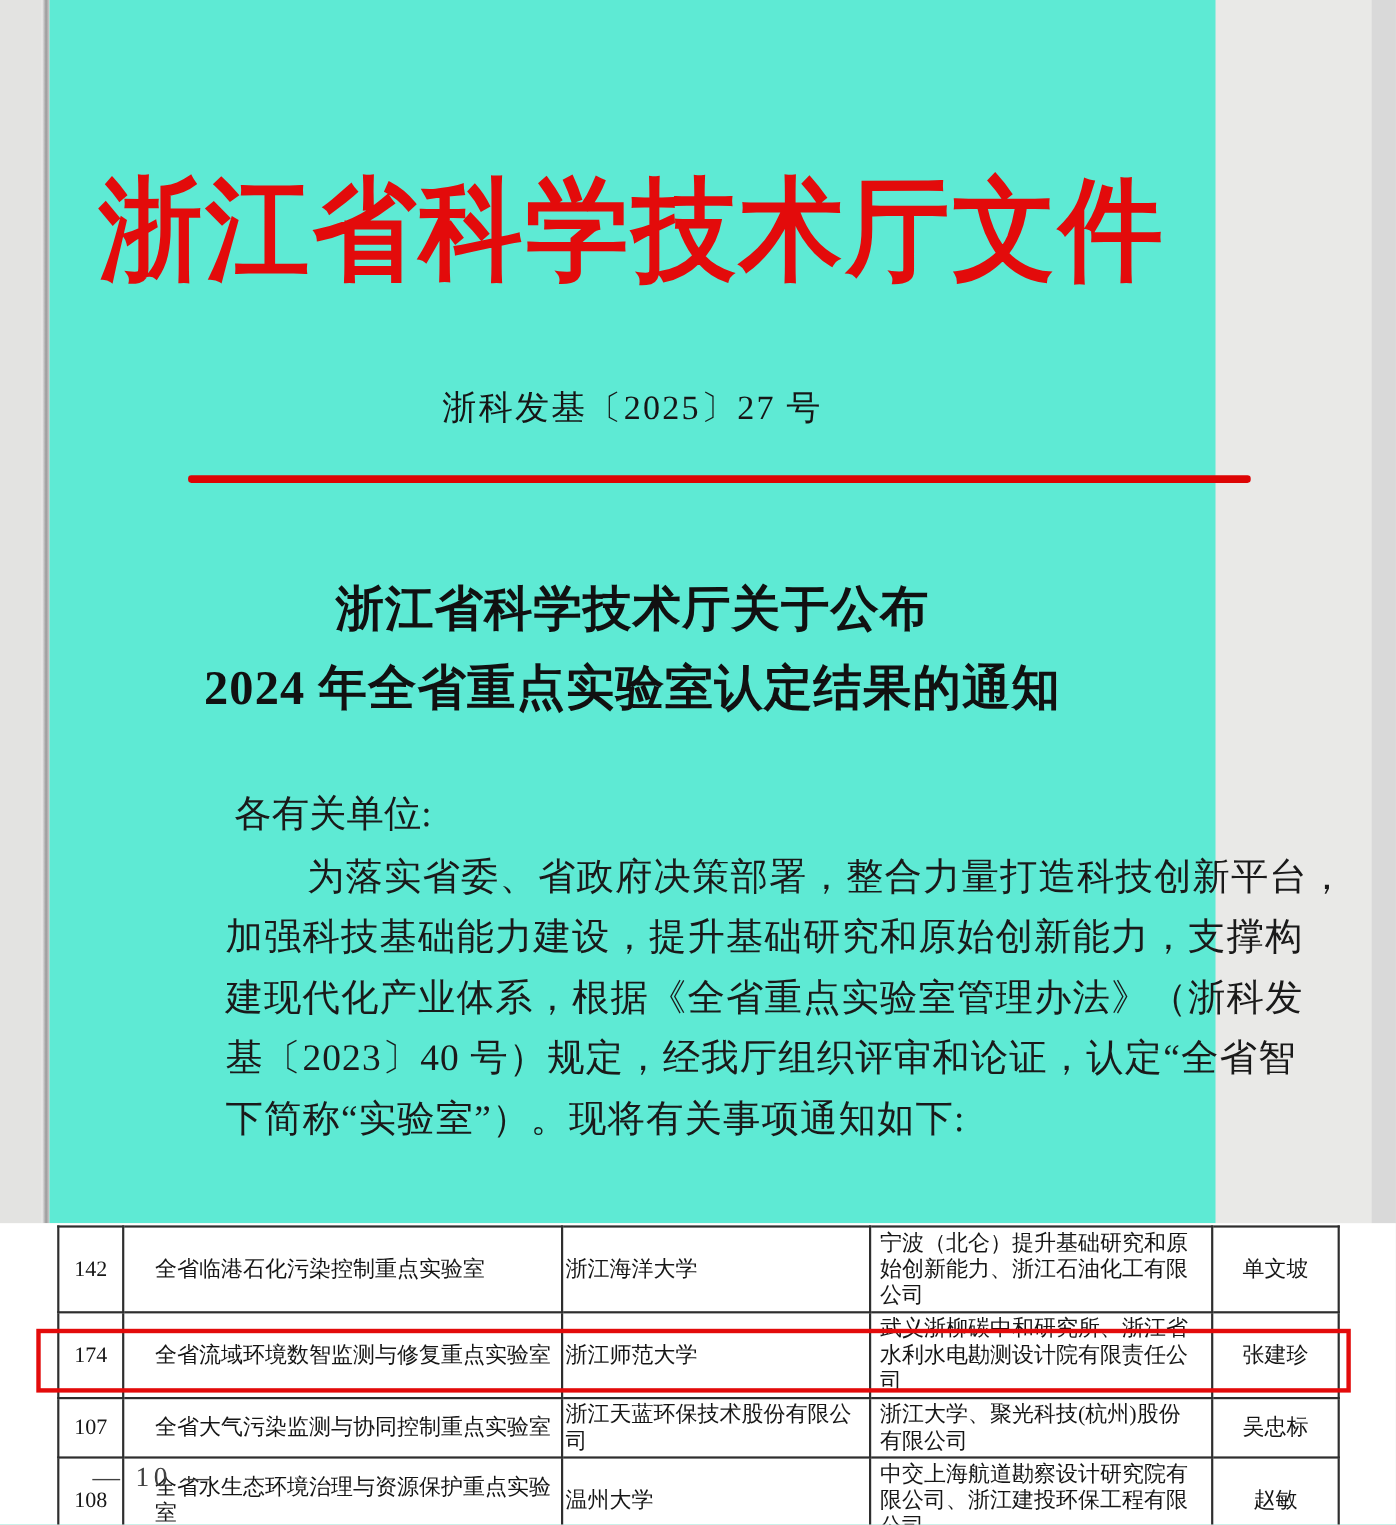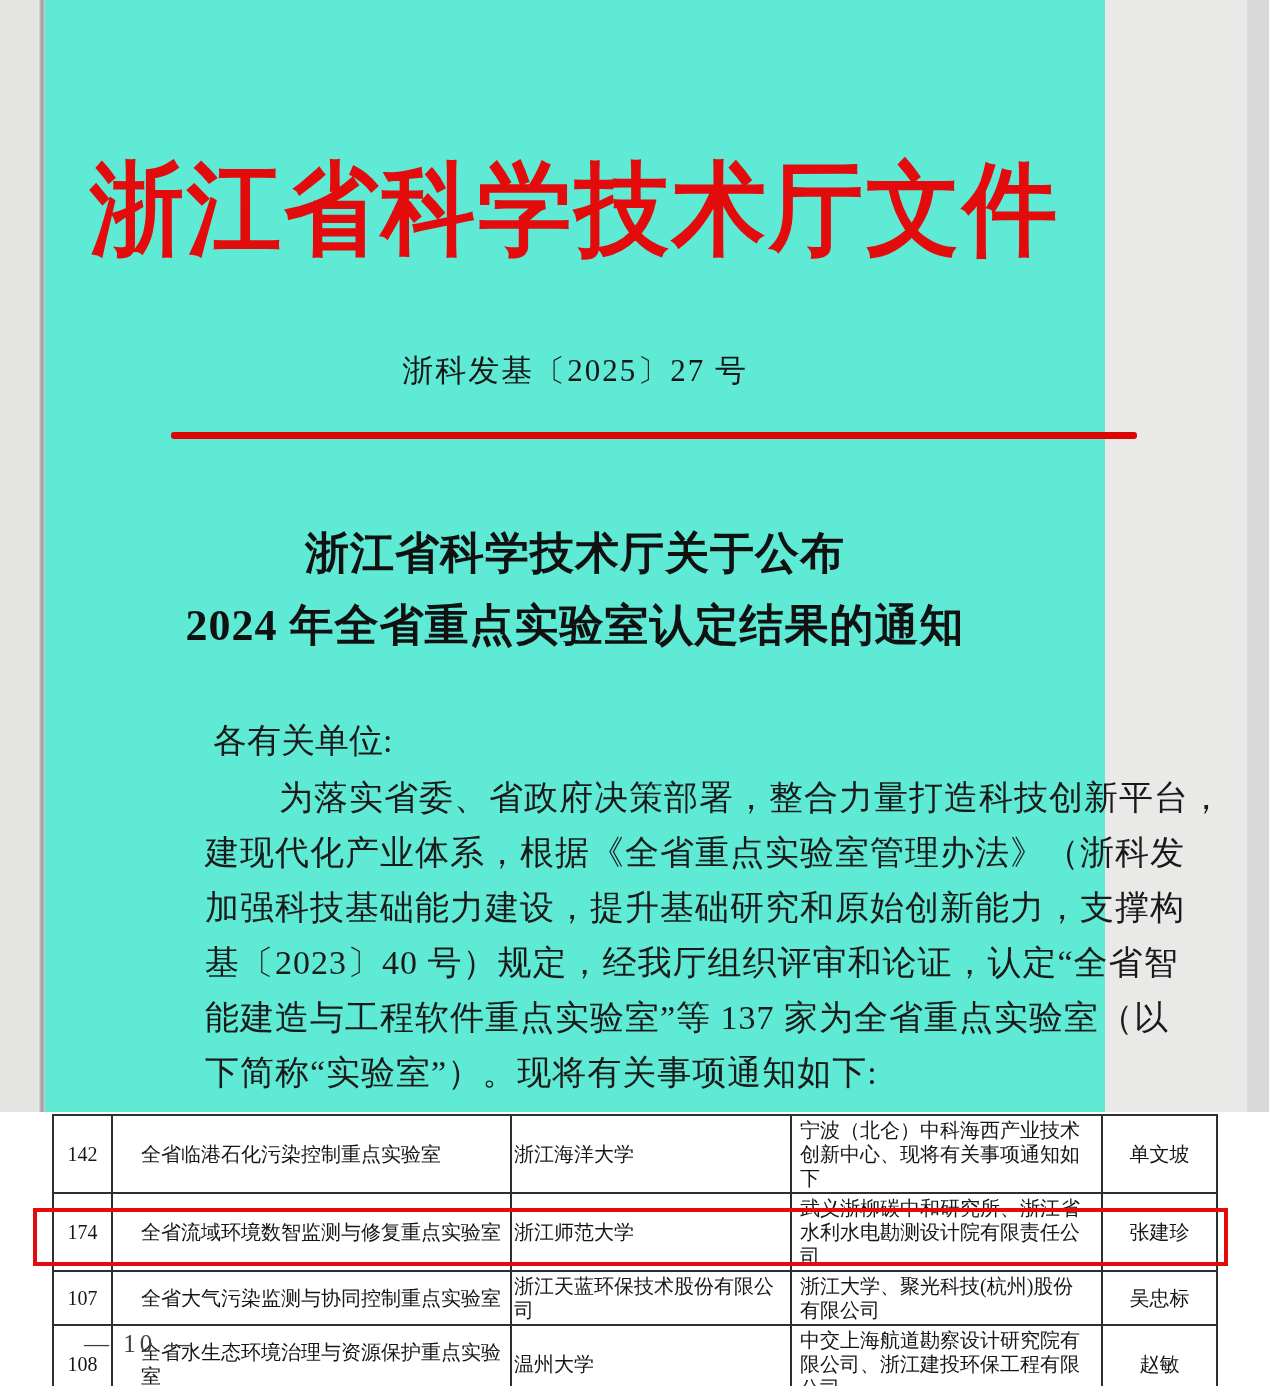--- a/index.html
+++ b/index.html
@@ -83,44 +83,43 @@
 
   <div class="page">
     <div class="doc-title">浙江省科学技术厅文件</div>
     <div class="doc-number">浙科发基〔2025〕27 号</div>
     <div class="red-rule"></div>
     <div class="subtitle line1">浙江省科学技术厅关于公布</div>
     <div class="subtitle line2">2024 年全省重点实验室认定结果的通知</div>
     <div class="salutation">各有关单位:</div>
     <div class="body-block">
       <div class="body-line indent">为落实省委、省政府决策部署，整合力量打造科技创新平台，</div>
+      <div class="body-line">加强科技基础能力建设，提升基础研究和原始创新能力，支撑构</div>
       <div class="body-line">建现代化产业体系，根据《全省重点实验室管理办法》（浙科发</div>
-      <div class="body-line">加强科技基础能力建设，提升基础研究和原始创新能力，支撑构</div>
       <div class="body-line">基〔2023〕40 号）规定，经我厅组织评审和论证，认定“全省智</div>
-      <div class="body-line">能建造与工程软件重点实验室”等 137 家为全省重点实验室（以</div>
       <div class="body-line">下简称“实验室”）。现将有关事项通知如下:</div>
     </div>
   </div>
 </div>
 
 <div class="table-section">
   <table class="gov-table">
     <colgroup>
       <col style="width:59px">
         <col style="width:399px">
         <col style="width:280px">
         <col style="width:311px">
         <col style="width:115px">
     </colgroup>
     <tbody>
       <tr class="r1">
         <td class="c-no">142</td>
         <td class="c-lab">全省临港石化污染控制重点实验室</td>
         <td class="c-inst">浙江海洋大学</td>
-        <td class="c-part">宁波（北仑）中科海西产业技术创新中心、现将有关事项通知如下</td>
+        <td class="c-part">宁波（北仑）提升基础研究和原始创新能力、浙江石油化工有限公司</td>
         <td class="c-dir">单文坡</td>
       </tr>
       <tr class="r2">
         <td class="c-no">174</td>
         <td class="c-lab">全省流域环境数智监测与修复重点实验室</td>
         <td class="c-inst">浙江师范大学</td>
         <td class="c-part">武义浙柳碳中和研究所、浙江省水利水电勘测设计院有限责任公司</td>
         <td class="c-dir">张建珍</td>
       </tr>
       <tr class="r3">

